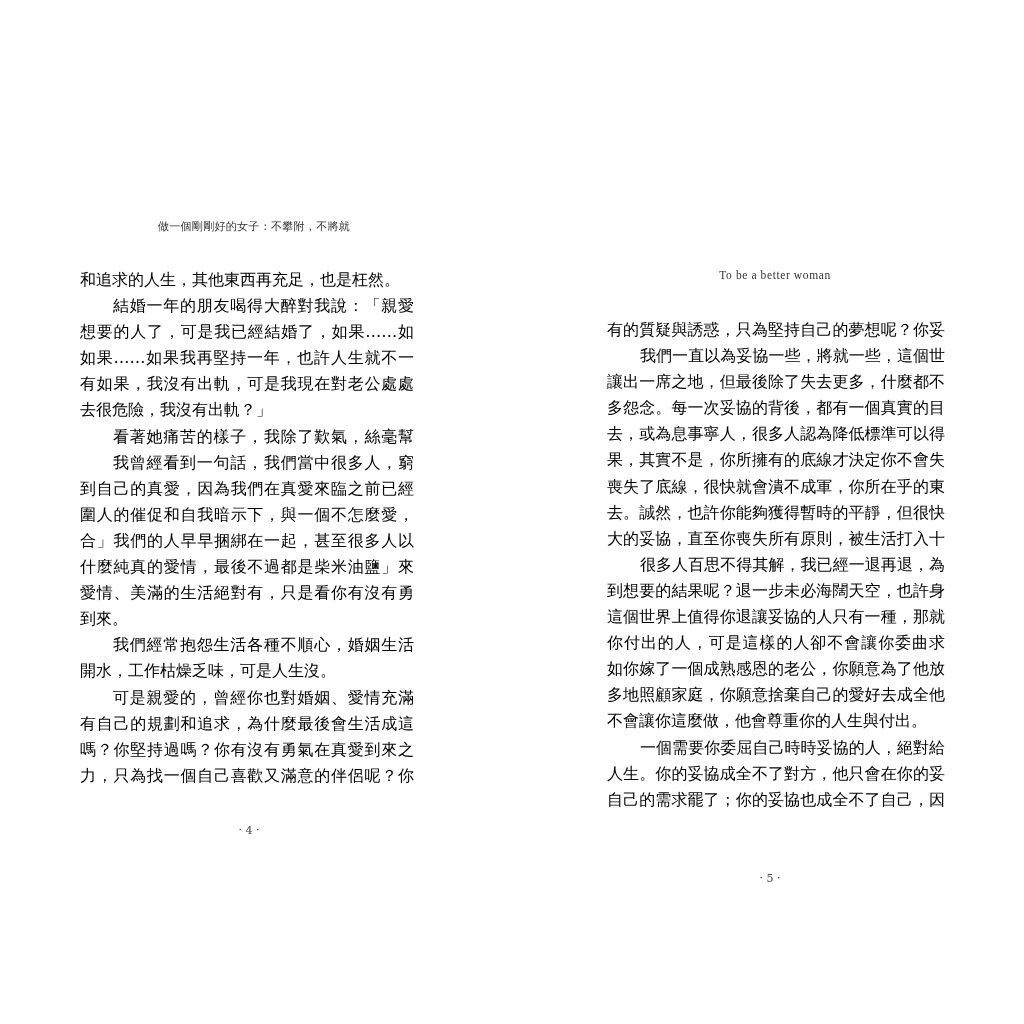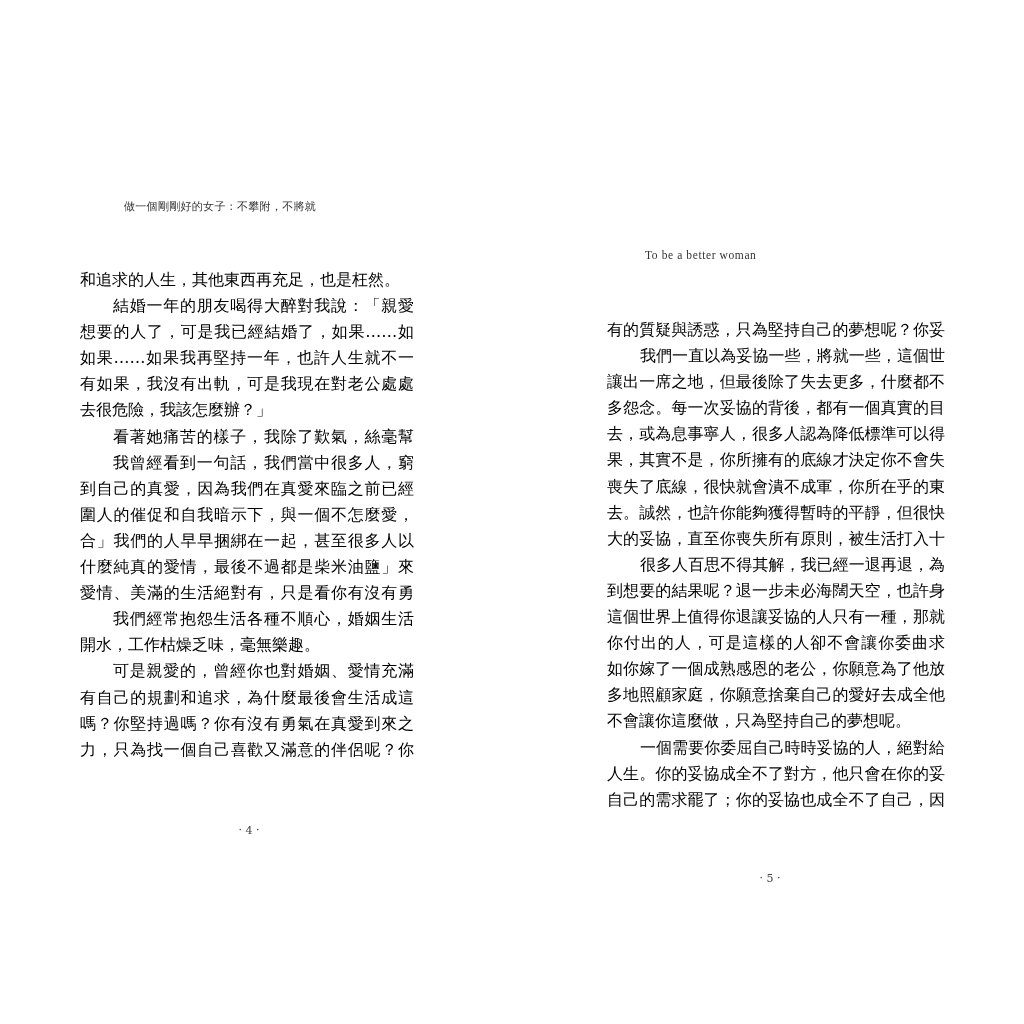--- a/index.html
+++ b/index.html
@@ -23,23 +23,23 @@
     .page {
       position: absolute;
       top: 0;
       height: 1024px;
     }
     .page.left  { left: 0;   width: 512px; }
     .page.right { left: 512px; width: 512px; margin-top: 48px; }
 
     .running-header {
       position: absolute;
-      top: 199px;
+      top: 219px;
       width: 260px;
-      text-align: left;
+      text-align: center;
       font-size: 11px;
       line-height: 16px;
       color: #333;
       letter-spacing: 0.3px;
       white-space: nowrap;
     }
     .page.left  .running-header { left: 124px; }
     .page.right .running-header { left: 133px; font-family: "Liberation Serif", "DejaVu Serif", serif; font-size: 11.5px; letter-spacing: 0.6px; }
 
     .body-text {
@@ -82,30 +82,31 @@
 
   <div class="page left">
     <div class="running-header">做一個剛剛好的女子：不攀附，不將就</div>
 
     <div class="body-text">
       <div class="line last">和追求的人生，其他東西再充足，也是枉然。</div>
       <div class="line indent">結婚一年的朋友喝得大醉對我說：「親愛的，我遇見自己</div>
       <div class="line">想要的人了，可是我已經結婚了，如果……如果他早一年出現，</div>
       <div class="line">如果……如果我再堅持一年，也許人生就不一樣了，可是人生沒</div>
       <div class="line">有如果，我沒有出軌，可是我現在對老公處處看不順眼，這樣下</div>
-      <div class="line last">去很危險，我該怎麼辦？」</div>
+      <div class="line last">去很危險，我沒有出軌？」</div>
       <div class="line indent last">看著她痛苦的樣子，我除了歎氣，絲毫幫不了她。</div>
       <div class="line indent">我曾經看到一句話，我們當中很多人，窮其一生也不會找</div>
       <div class="line">到自己的真愛，因為我們在真愛來臨之前已經向生活妥協，在周</div>
       <div class="line">圍人的催促和自我暗示下，與一個不怎麼愛，卻被稱為「最適</div>
       <div class="line">合」我們的人早早捆綁在一起，甚至很多人以「這個世界上哪有</div>
       <div class="line">什麼純真的愛情，最後不過都是柴米油鹽」來安慰自己。純真的</div>
       <div class="line">愛情、美滿的生活絕對有，只是看你有沒有勇氣去堅持它的</div>
+      <div class="line last">到來。</div>
       <div class="line indent">我們經常抱怨生活各種不順心，婚姻生活平淡得像一杯白</div>
-      <div class="line last">開水，工作枯燥乏味，毫無樂趣。</div>
+      <div class="line last">開水，工作枯燥乏味，可是人生沒。</div>
       <div class="line indent">可是親愛的，曾經你也對婚姻、愛情充滿了憧憬，對事業</div>
       <div class="line">有自己的規劃和追求，為什麼最後會生活成這樣呢？你努力過</div>
       <div class="line">嗎？你堅持過嗎？你有沒有勇氣在真愛到來之前抵住所有的壓</div>
       <div class="line">力，只為找一個自己喜歡又滿意的伴侶呢？你有沒有勇氣抵住所</div>
     </div>
 
     <div class="page-number">· 4 ·</div>
   </div>
 
   <div class="page right">
@@ -120,21 +121,21 @@
       <div class="line">果，其實不是，你所擁有的底線才決定你不會失去什麼。一旦你</div>
       <div class="line">喪失了底線，很快就會潰不成軍，你所在乎的東西，會一樣樣失</div>
       <div class="line">去。誠然，也許你能夠獲得暫時的平靜，但很快就需要你做出更</div>
       <div class="line last">大的妥協，直至你喪失所有原則，被生活打入十八層地獄。</div>
       <div class="line indent">很多人百思不得其解，我已經一退再退，為什麼還是得不</div>
       <div class="line">到想要的結果呢？退一步未必海闊天空，也許身後是萬丈懸崖。</div>
       <div class="line">這個世界上值得你退讓妥協的人只有一種，那就是成熟感恩珍惜</div>
       <div class="line">你付出的人，可是這樣的人卻不會讓你委曲求全，犧牲自己。比</div>
       <div class="line">如你嫁了一個成熟感恩的老公，你願意為了他放棄心愛的工作更</div>
       <div class="line">多地照顧家庭，你願意捨棄自己的愛好去成全他的追求，但他卻</div>
-      <div class="line last">不會讓你這麼做，只為堅持自己的夢想呢。</div>
+      <div class="line last">不會讓你這麼做，他會尊重你的人生與付出。</div>
       <div class="line indent">一個需要你委屈自己時時妥協的人，絕對給不了你想要的</div>
       <div class="line">人生。你的妥協成全不了對方，他只會在你的妥協中進一步提高</div>
       <div class="line">自己的需求罷了；你的妥協也成全不了自己，因為每一次妥協必</div>
     </div>
 
     <div class="page-number">· 5 ·</div>
   </div>
 
 </div>
 

